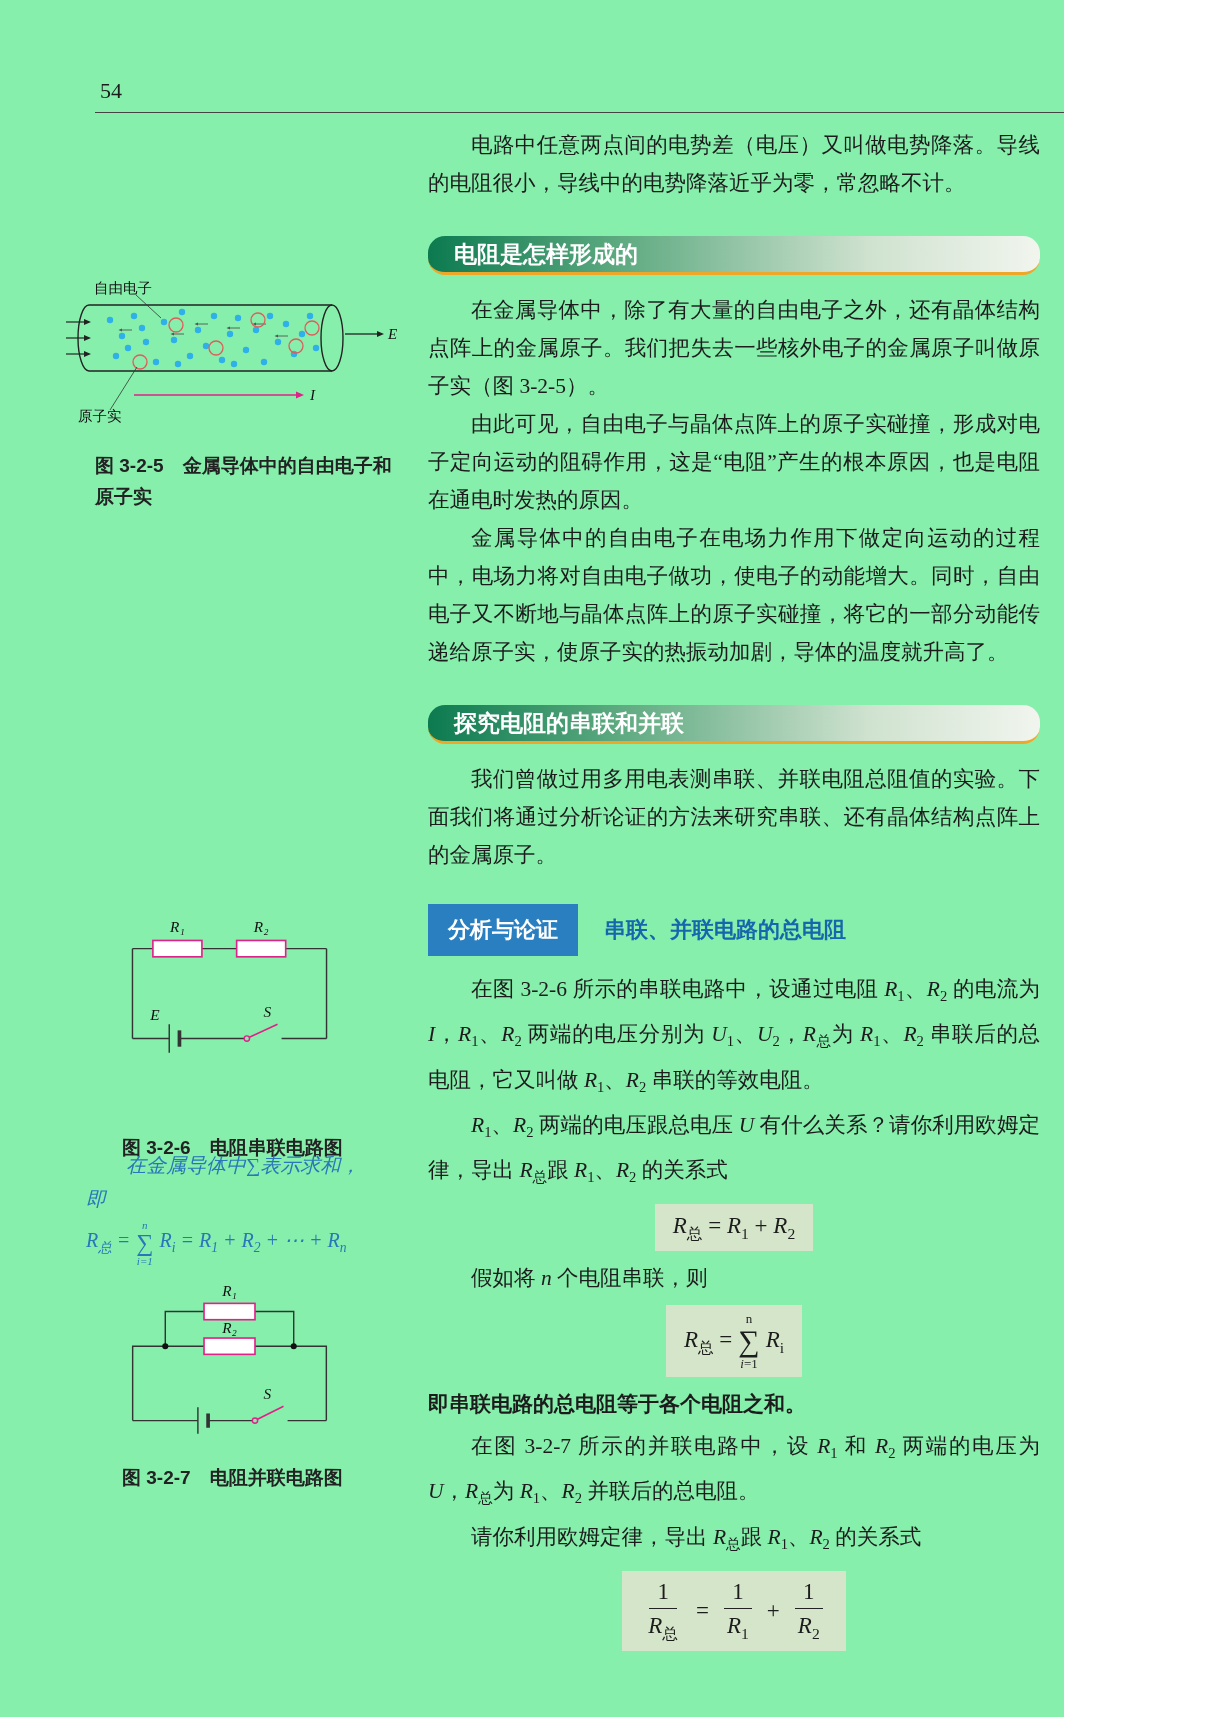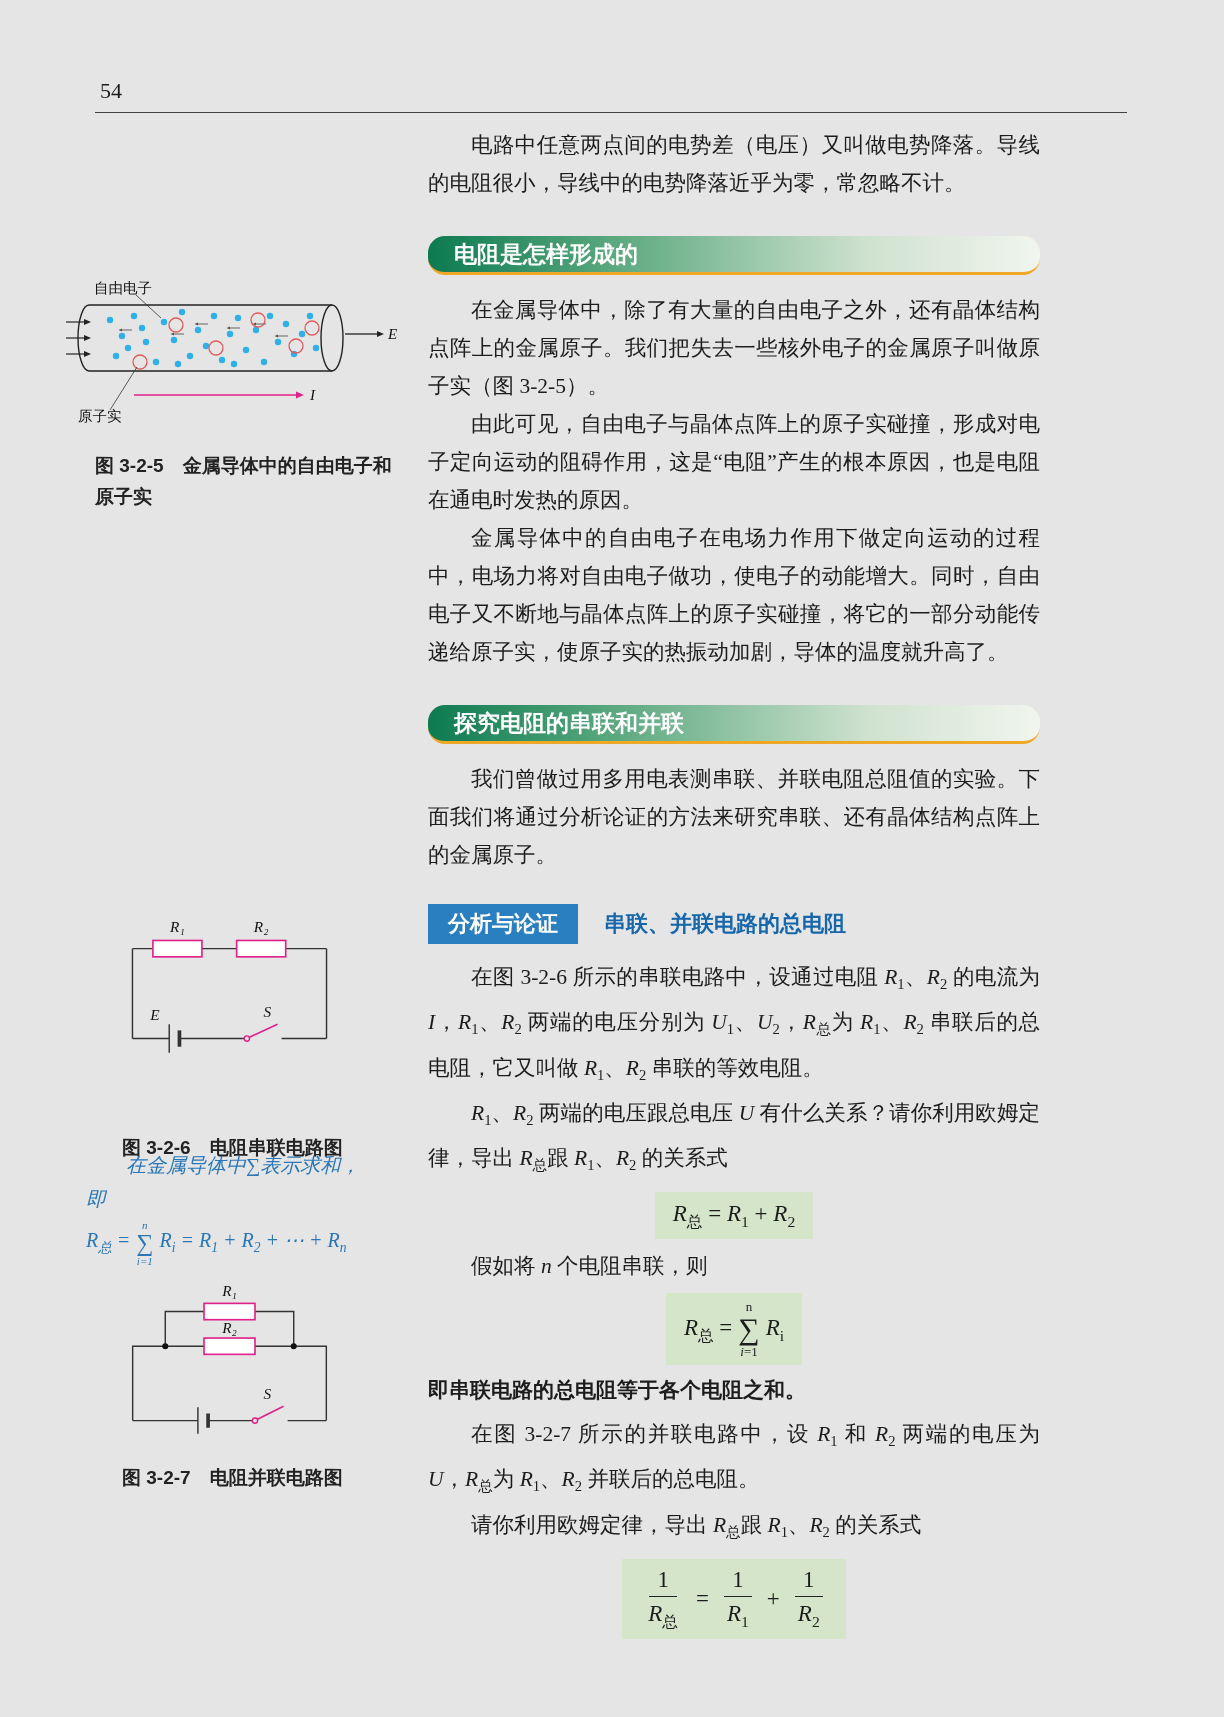--- a/index.html
+++ b/index.html
@@ -1,41 +1,41 @@
 <!DOCTYPE html>
 <html style="--header-green-1: #0c7a50; --header-underline: #efa728; --formula-bg: #d5e5ca; --badge-blue: #2a7fc0; --heading-blue: #1566aa; --note-blue: #2977b8; --magenta: #e0218a; --electron-blue: #2fb0e8; --atom-red: #e05c5c; --text-dark: #1c1c1c;"><head>
 <meta charset="utf-8">
 <style>
   html,body{margin:0;padding:0;background:#ffffff;}
-  .page{position:relative;width:1224px;height:1717px;background:#e5e5e5;overflow:hidden;
+  .page{position:relative;width:1064px;height:1717px;background:#86efac;overflow:hidden;
         font-family:"Liberation Serif","DejaVu Serif",serif;color:var(--text-dark,#1c1c1c);}
   .page-number{position:absolute;left:100px;top:78px;font-size:22px;}
   .top-rule{position:absolute;left:95px;top:112px;width:1032px;border-top:1.5px solid #444;}
 
   
   .main-col{position:absolute;left:428px;top:126px;width:612px;}
   .para{margin:0;font-size:21.5px;line-height:38px;text-align:justify;text-indent:2em;}
   .para i, .formula-box i, .mn-formula i{font-style:italic;}
   sub{font-size:68%;}
 
   .section-header{margin:34px 0 16px 0;height:36px;line-height:36px;
     background:linear-gradient(90deg,var(--header-green-1,#0c7a50) 0%, #5aa87e 30%, #cfe2cf 72%, #f1f5ee 100%);
     border-bottom:3px solid var(--header-underline,#efa728);
     font-family:"Liberation Sans","DejaVu Sans",sans-serif;font-weight:700;font-size:23px;color:#ffffff;
     padding-left:26px;border-radius:17px;}
 
   .sub-header{margin:30px 0 14px 0;display:flex;align-items:center;
     font-family:"Liberation Sans","DejaVu Sans",sans-serif;}
   .badge{background:var(--badge-blue,#2a7fc0);color:#fff;font-weight:700;font-size:22px;
-    padding:5px 20px;}
+    padding:11px 20px;}
   .sub-title{color:var(--heading-blue,#1566aa);font-weight:700;font-size:22px;margin-left:26px;}
 
   .formula-box{width:fit-content;margin:8px auto;background:var(--formula-bg,#d5e5ca);
     padding:7px 18px;font-size:23px;line-height:1.3;display:flex;align-items:center;}
-  .bold-line{margin:4px 0;font-family:Liberation Mono, monospace;
+  .bold-line{margin:4px 0;font-family:Liberation Serif, serif;
     font-weight:700;font-size:21px;line-height:38px;}
 
   .sigma-stack{display:inline-flex;flex-direction:column;align-items:center;line-height:1;
     vertical-align:middle;margin:0 6px;}
   .sigma-stack .lim{font-size:13px;}
   .sigma-stack .sig{font-size:30px;line-height:1.05;}
 
   .frac{display:inline-flex;flex-direction:column;align-items:center;line-height:1.2;}
   .frac .num{padding:0 8px 3px;border-bottom:1.6px solid #222;}
   .frac .den{padding:3px 8px 0;}

